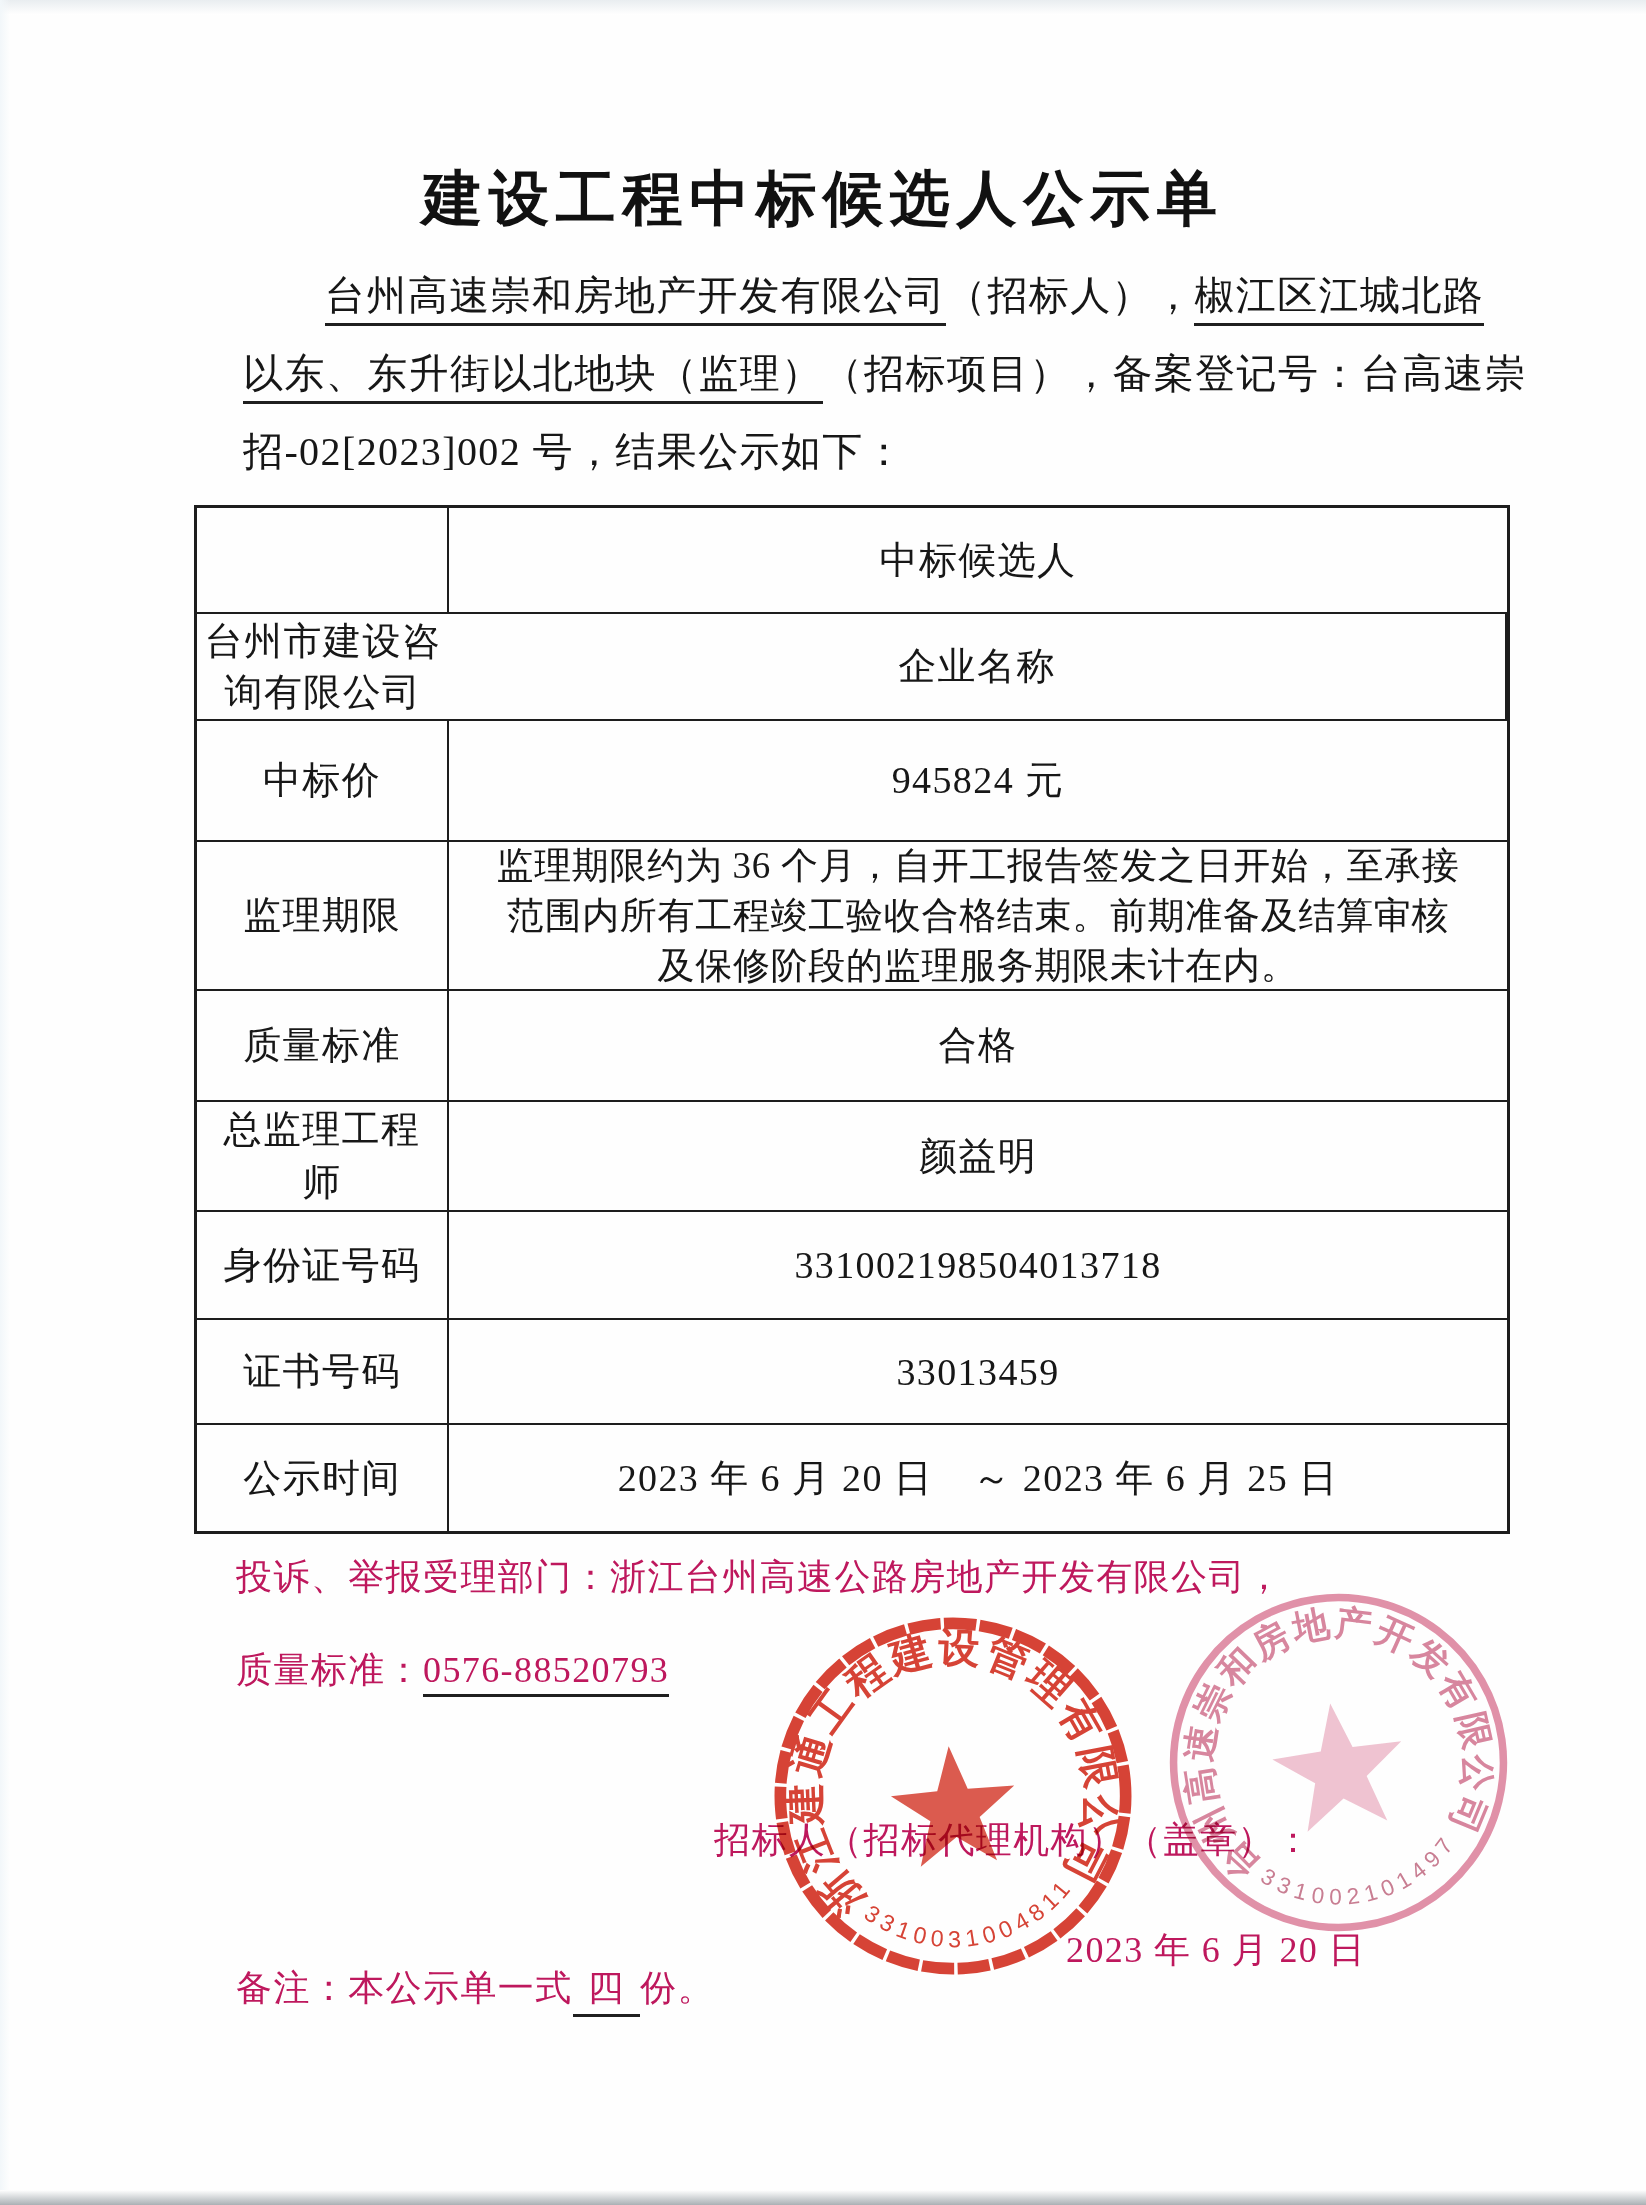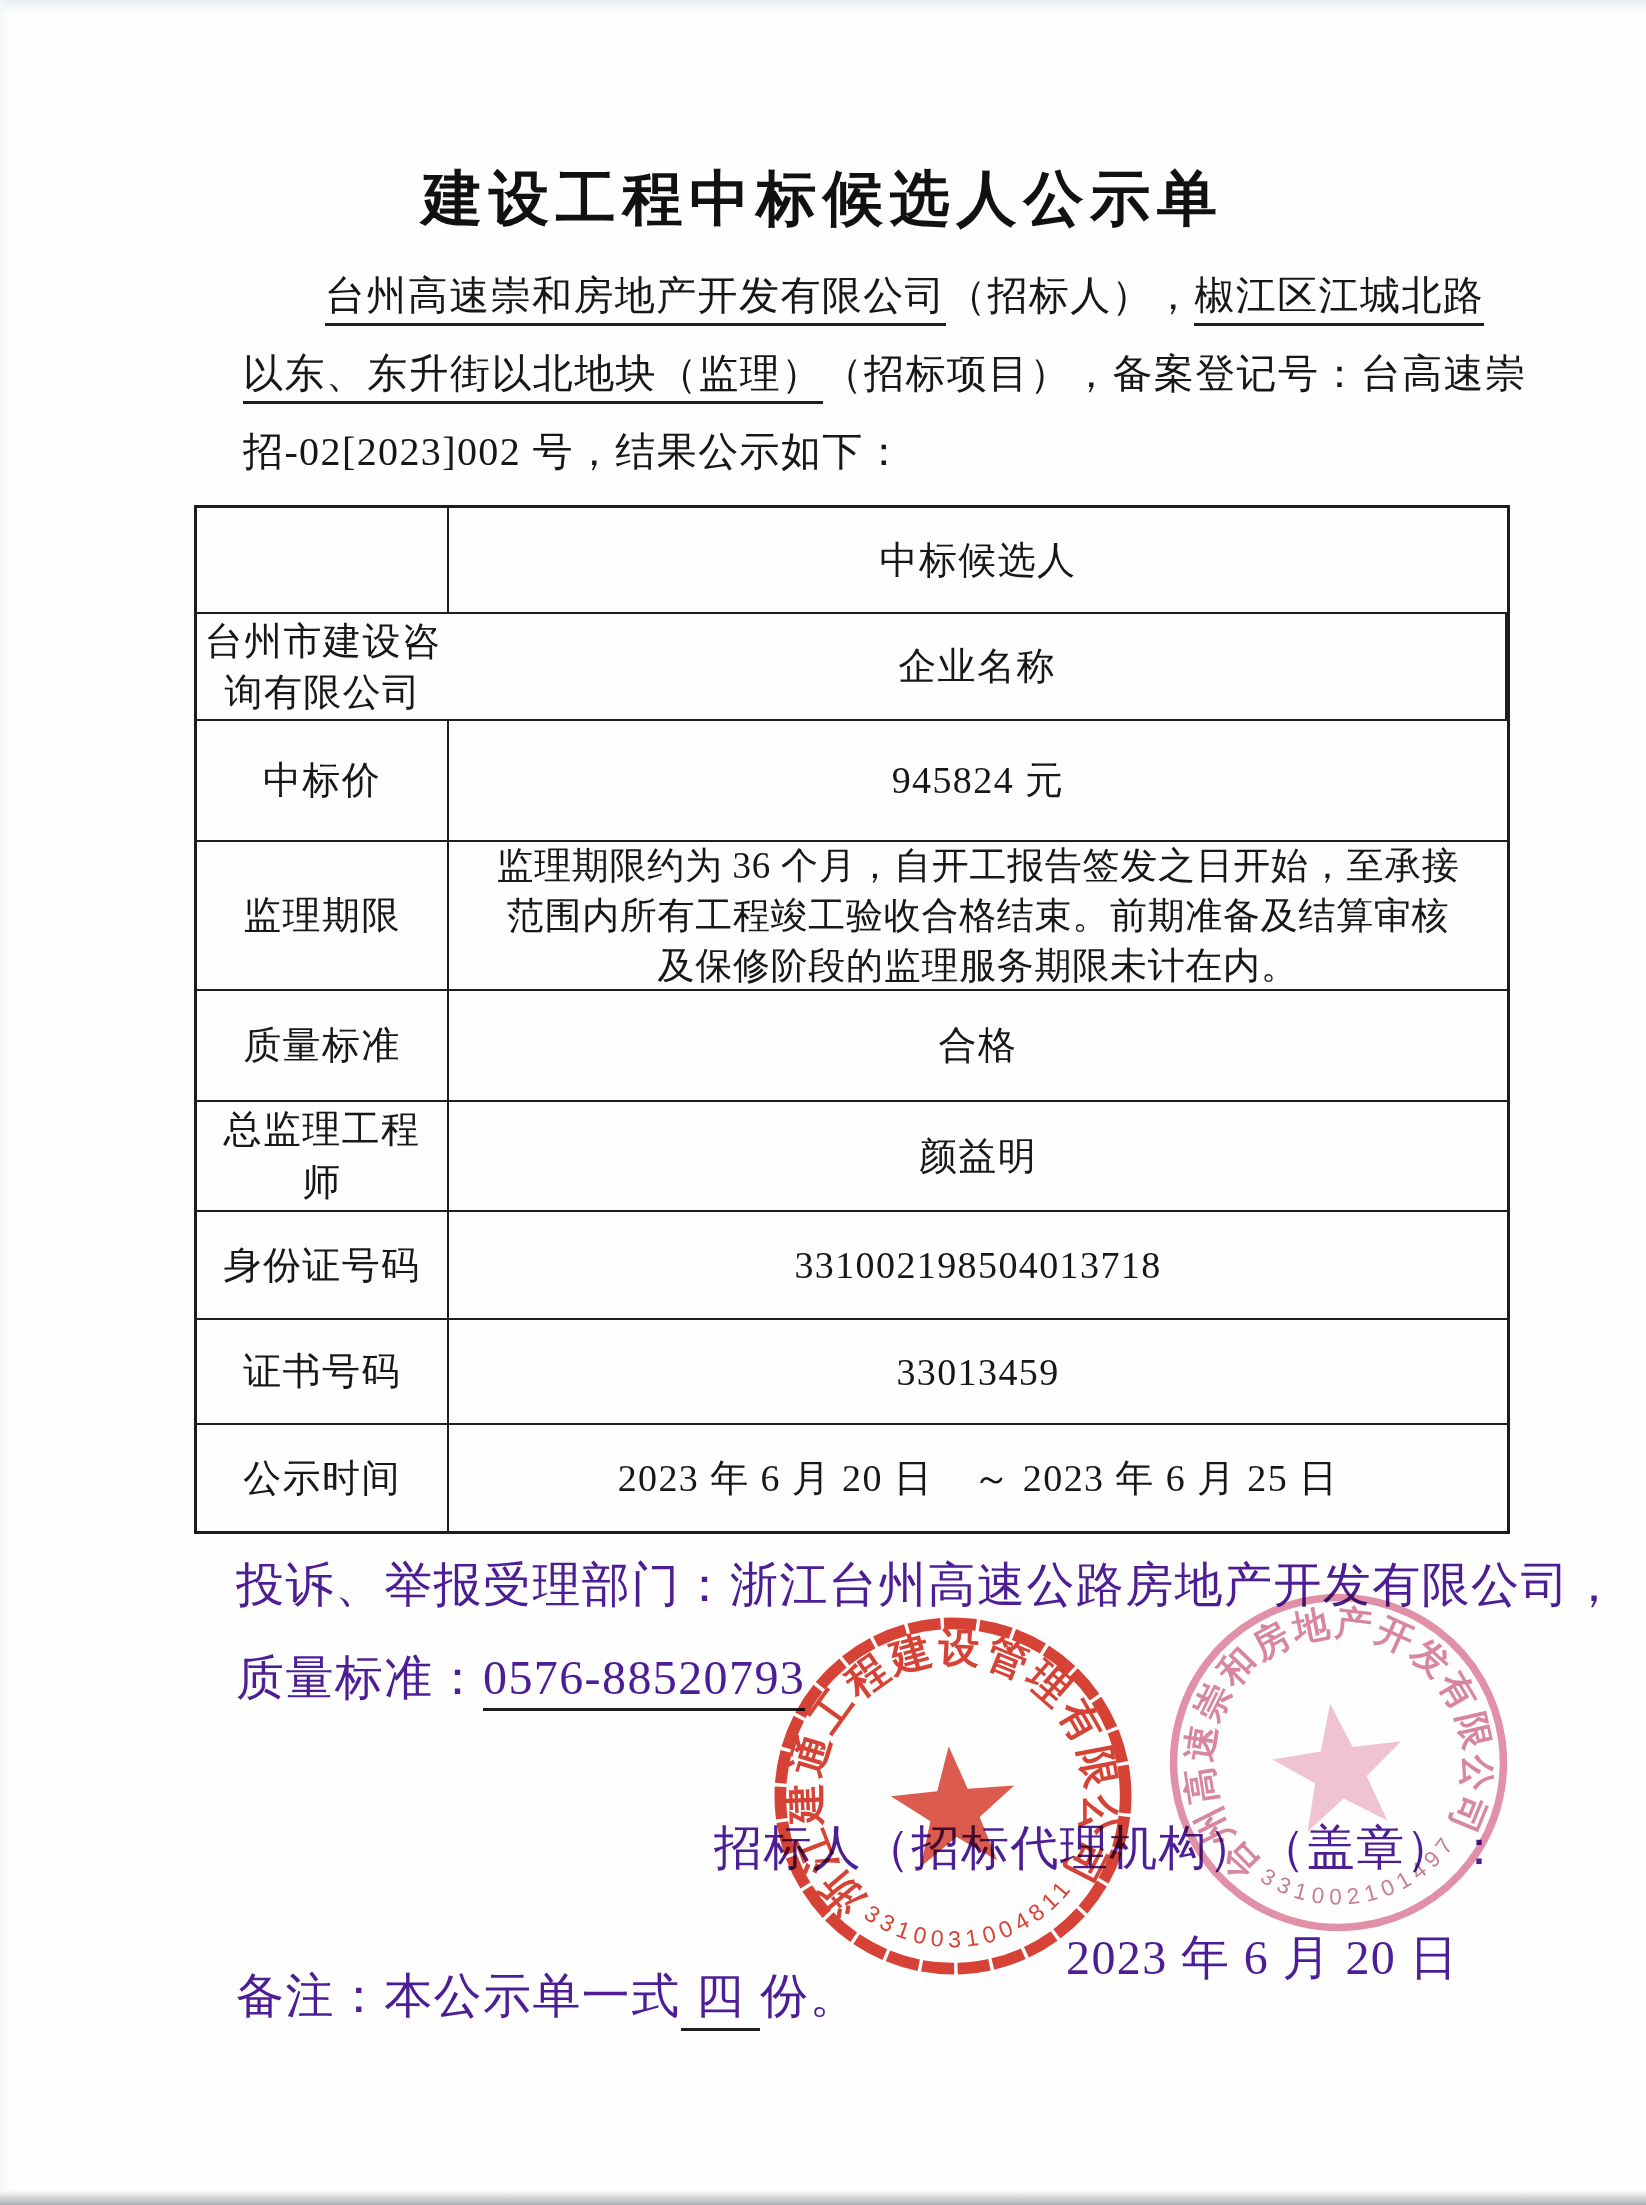--- a/index.html
+++ b/index.html
@@ -50,21 +50,21 @@
     display:flex;align-items:center;justify-content:center;
     font-size:38px;letter-spacing:1.4px;color:#171717;
     text-align:center;
   }
   .cell.label{border-right:2.7px solid #1d1d1d;}
   .cell.last{border-bottom:none;}
   .label-inner{max-width:202px;line-height:53px;}
   .multiline{line-height:50px;font-size:37px;letter-spacing:0.7px;padding:0 11px;}
 
   
-  .f-line{position:absolute;font-size:48px;letter-spacing:1.4px;color:#4c1d95;white-space:nowrap;}
+  .f-line{position:absolute;font-size:36px;letter-spacing:1.4px;color:#be185d;white-space:nowrap;}
   .complaint{left:236px;top:1553px;}
   .phone{left:236px;top:1646px;}
   .sign{left:714px;top:1816px;}
   .sign-date{left:1066px;top:1926px;}
   .note{left:236px;top:1964px;}
   .u2{border-bottom:3.4px solid #1f1f1f;padding-bottom:4px;}
   .u3{border-bottom:3.4px solid #1f1f1f;padding:0 15px 5.5px 15px;}
 
   
   .stamp{position:absolute;mix-blend-mode:multiply;}

